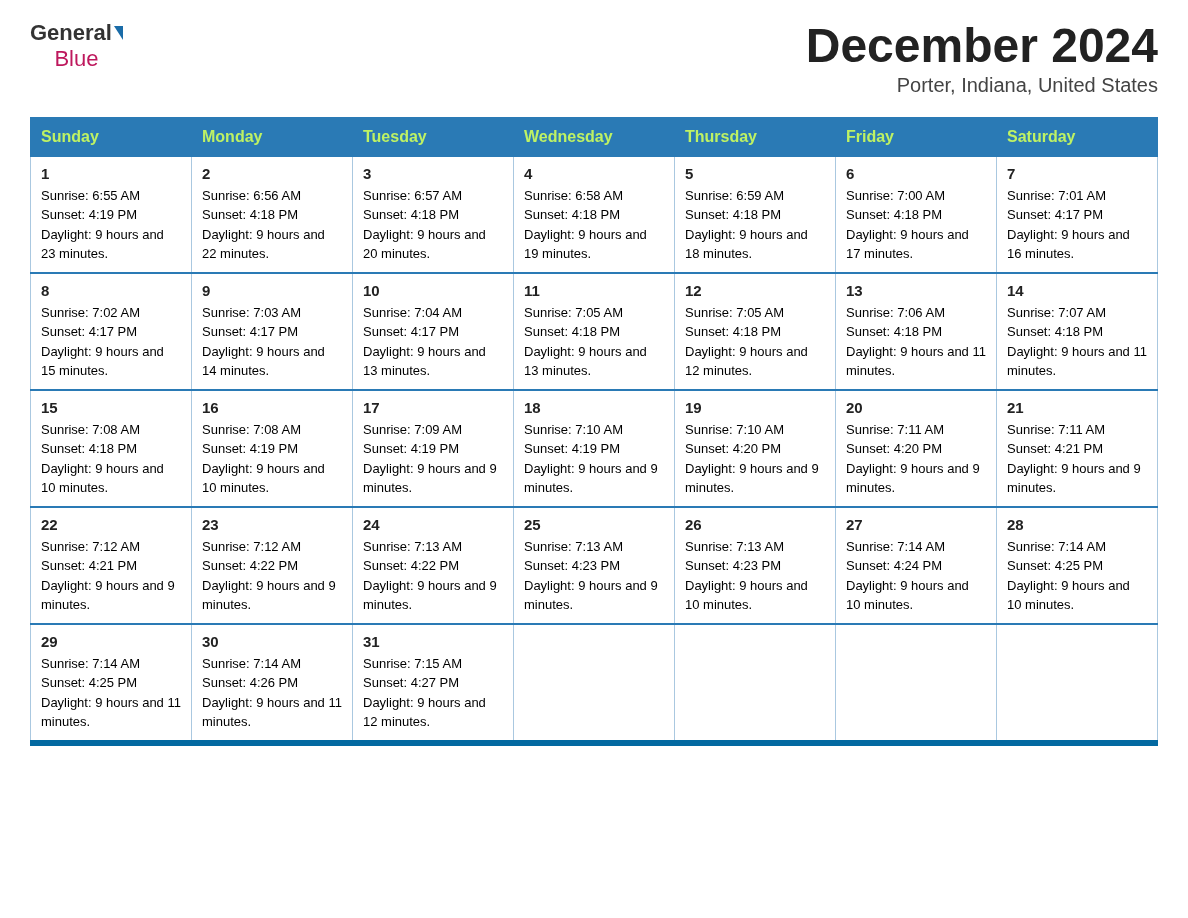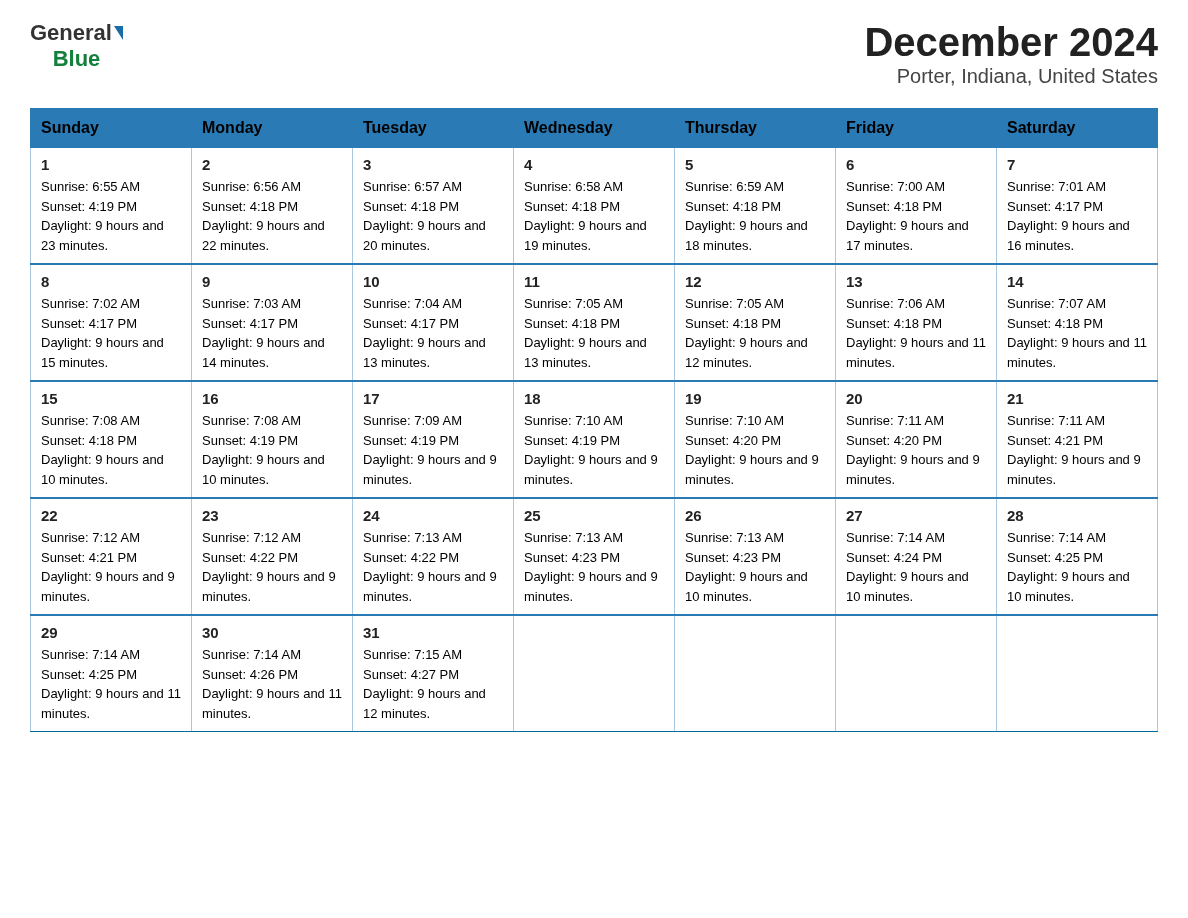--- a/index.html
+++ b/index.html
@@ -22,46 +22,46 @@
       align-items: center;
     }
     .logo-line1 {
       display: flex;
       align-items: center;
       color: #333;
       font-size: 22px;
       font-weight: bold;
     }
     .logo-line2 {
-      color: #15803d;
+      color: #be185d;
       font-size: 22px;
-      font-weight: bold;
+      font-weight: normal;
     }
     .title-block {
       text-align: right;
     }
     .month-title {
-      font-size: 40px;
+      font-size: 48px;
       font-weight: bold;
       color: #222;
       line-height: 1.1;
     }
     .location {
       font-size: 20px;
       color: #444;
       margin-top: 1px;
     }
     .calendar {
       width: 100%;
       border-collapse: collapse;
       border: 1.5px solid #2a7ab5;
     }
     .calendar th {
       background-color: #2a7ab5;
-      color: #000000;
+      color: #bef264;
       font-size: 16px;
       font-weight: bold;
       padding: 10px 10px;
       text-align: left;
       border: 1px solid #2a7ab5;
     }
     .calendar td {
       vertical-align: top;
       padding: 8px 10px;
       border: 1px solid #aac8e0;
@@ -82,21 +82,21 @@
       color: #000000;
       line-height: 1.5;
     }
     .empty-cell {
       background: #fff;
     }
     tr td {
       border-bottom: 1.5px solid #2a7ab5;
     }
     tr:last-child td {
-      border-bottom: 1px solid #0369a1;
+      border-bottom: 6px solid #0369a1;
     }
     .row-separator td {
       border-bottom: 2px solid #2a7ab5;
     }
   </style>
 </head>
 <body>
 
 <div class="header">
   <div class="logo">

